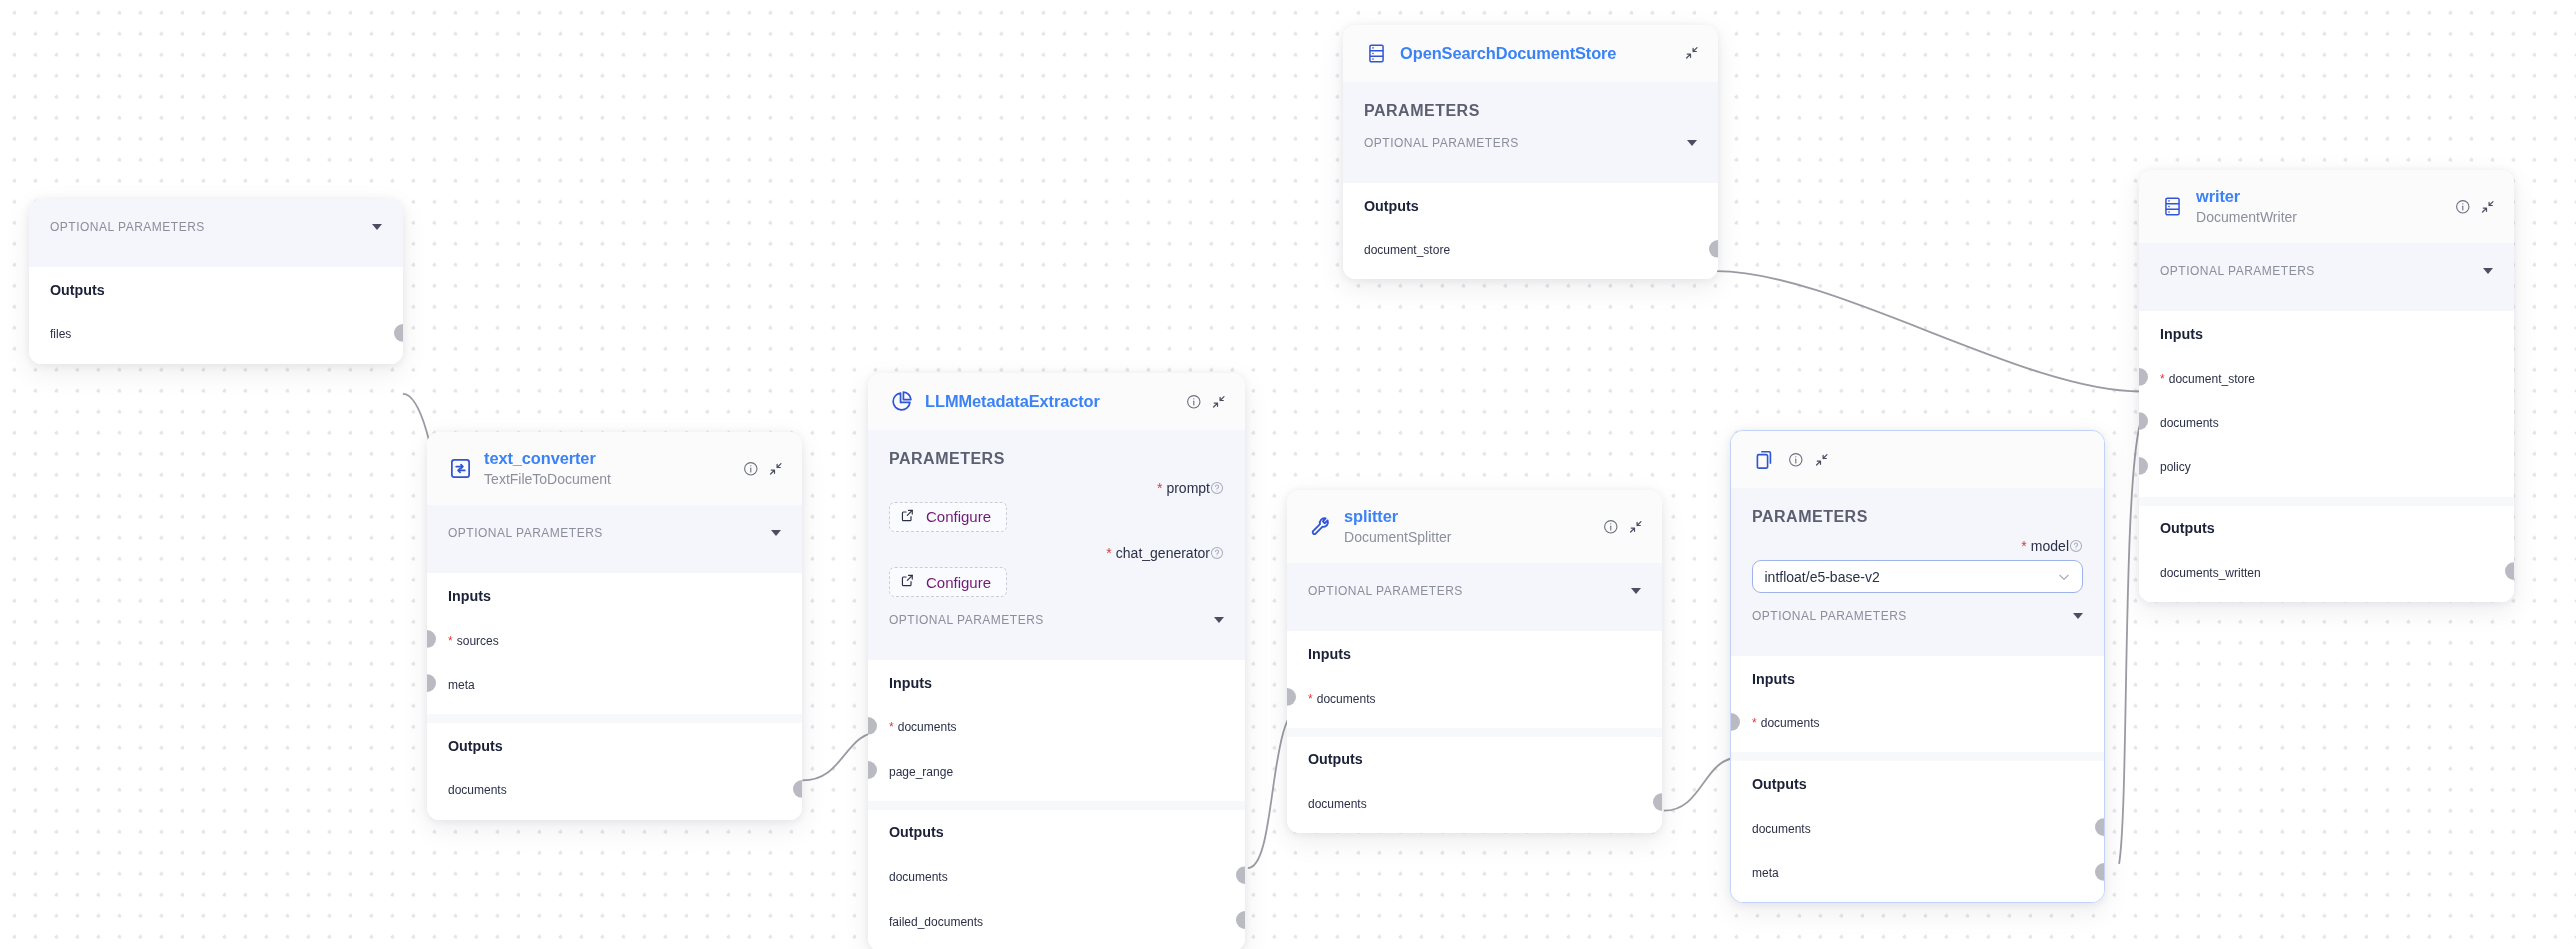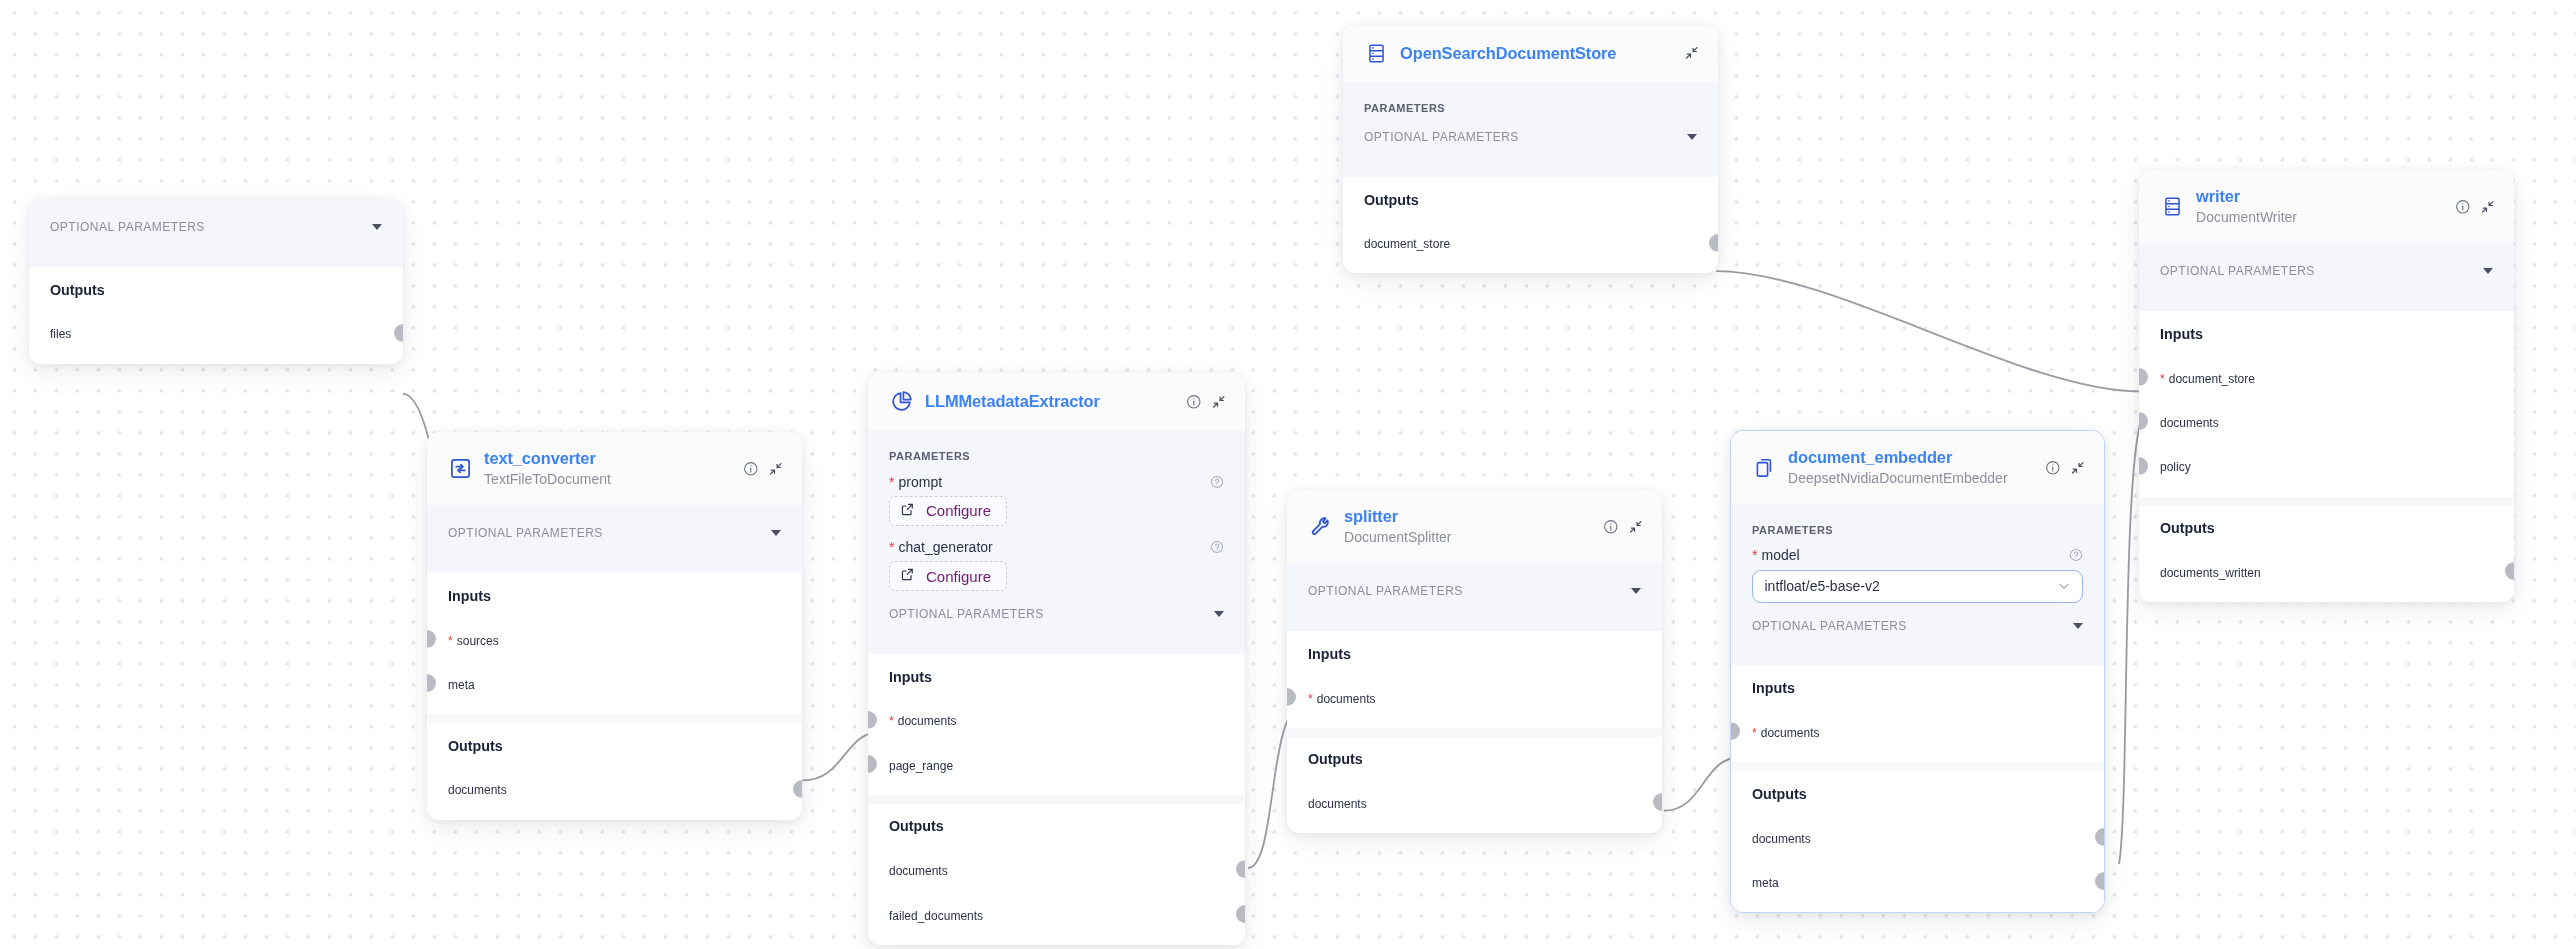--- a/index.html
+++ b/index.html
@@ -42,32 +42,32 @@
   .node-sub { font-size:14px; color:#8c8f9c; line-height:1.3; margin-top:1.6px; }
   .head-actions { display:flex; align-items:center; gap:9px; flex:0 0 auto; }
   .ic-btn { width:16.4px; height:16.4px; display:flex; align-items:center; justify-content:center; cursor:pointer; }
   .ic-btn svg { display:block; }
 
   .params {
     background:#f4f6fc;
     padding:11.5px 21px 24.6px 21px;
   }
   .params-label {
-    font-size:11px; font-weight:700; color:#5b5f70;
+    font-size:16px; font-weight:700; color:#5b5f70;
     letter-spacing:0.5px; padding:8.2px 0 6.6px 0;
   }
   .opt-row {
     display:flex; align-items:center; justify-content:space-between;
     padding:9.8px 0 8.2px 0; cursor:pointer;
   }
   .opt-text { font-size:12px; color:#8b8e9b; letter-spacing:0.5px; font-weight:400; }
   .caret { width:0;height:0;border-left:5.7px solid transparent;border-right:5.7px solid transparent;border-top:6.6px solid #4a4e60; }
 
   .param-item { padding:4.9px 0 1.6px 0; }
-  .param-name { display:flex; align-items:center; justify-content:space-between; }
+  .param-name { display:flex; align-items:center; justify-content:flex-end; }
   .param-name .lbl { font-size:14px; color:#2b3048; }
   .req { color:#d83a3a; margin-right:4.1px; }
   .help { width:14px; height:14px; flex:0 0 14px; }
   .cfg-btn {
     display:inline-flex; align-items:center; gap:11.5px;
     border:0.8px dashed #c9cdd9; border-radius:5.7px;
     background:#fafbfe; padding:4.9px 14.7px 4.9px 9.8px;
     margin-top:6.6px; cursor:pointer;
   }
   .cfg-btn .lab { font-size:15px; color:#701a75; }
@@ -388,24 +388,20 @@
 
   <div class="node selected" style="left:1730px; top:430px; width:375px;">
     <div class="node-inner">
       <div class="node-head">
         <span class="node-icon">
           <svg width="22" height="22" viewBox="0 0 24 24" fill="none" stroke="#2f54d6" stroke-width="1.8" stroke-linejoin="round">
             <path d="M9 3h8.5a1.5 1.5 0 0 1 1.5 1.5V16"></path>
             <path d="M6.2 6.2h8.3a1.4 1.4 0 0 1 1.4 1.4v11.9a1.4 1.4 0 0 1-1.4 1.4H6.2a1.4 1.4 0 0 1-1.4-1.4V7.6a1.4 1.4 0 0 1 1.4-1.4z"></path>
           </svg>
         </span>
-        <div class="titles">
-          <div class="node-title">document_embedder</div>
-          <div class="node-sub">DeepsetNvidiaDocumentEmbedder</div>
-        </div>
         <div class="head-actions">
           <span class="ic-btn">
             <svg width="15.6" height="15.6" viewBox="0 0 24 24" fill="none" stroke="#6b6f7e" stroke-width="1.7">
                 <circle cx="12" cy="12" r="9.5"></circle>
                 <path d="M12 11v6" stroke-linecap="round"></path>
                 <circle cx="12" cy="7.4" r="1" fill="#6b6f7e" stroke="none"></circle>
               </svg>
           </span>
           <span class="ic-btn">
             <svg width="15.6" height="15.6" viewBox="0 0 24 24" fill="none" stroke="#4a4e60" stroke-width="1.9" stroke-linecap="round">

